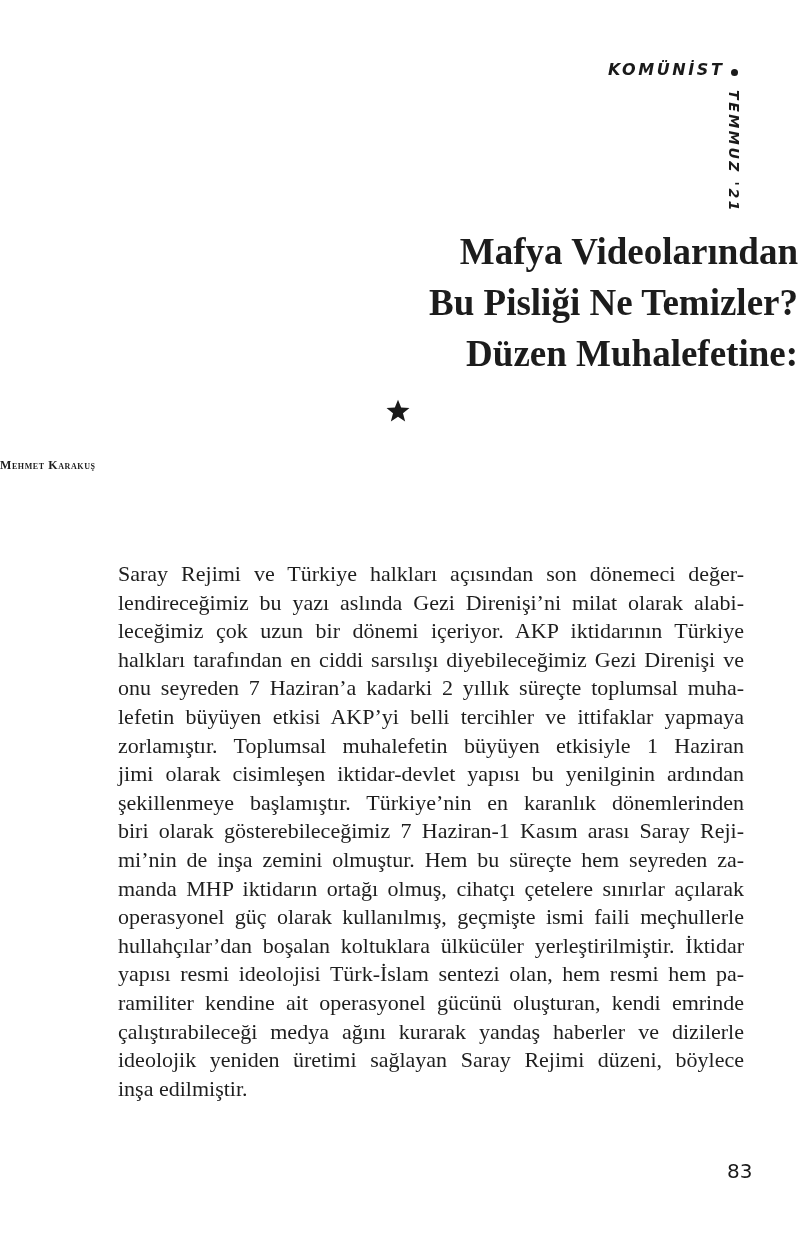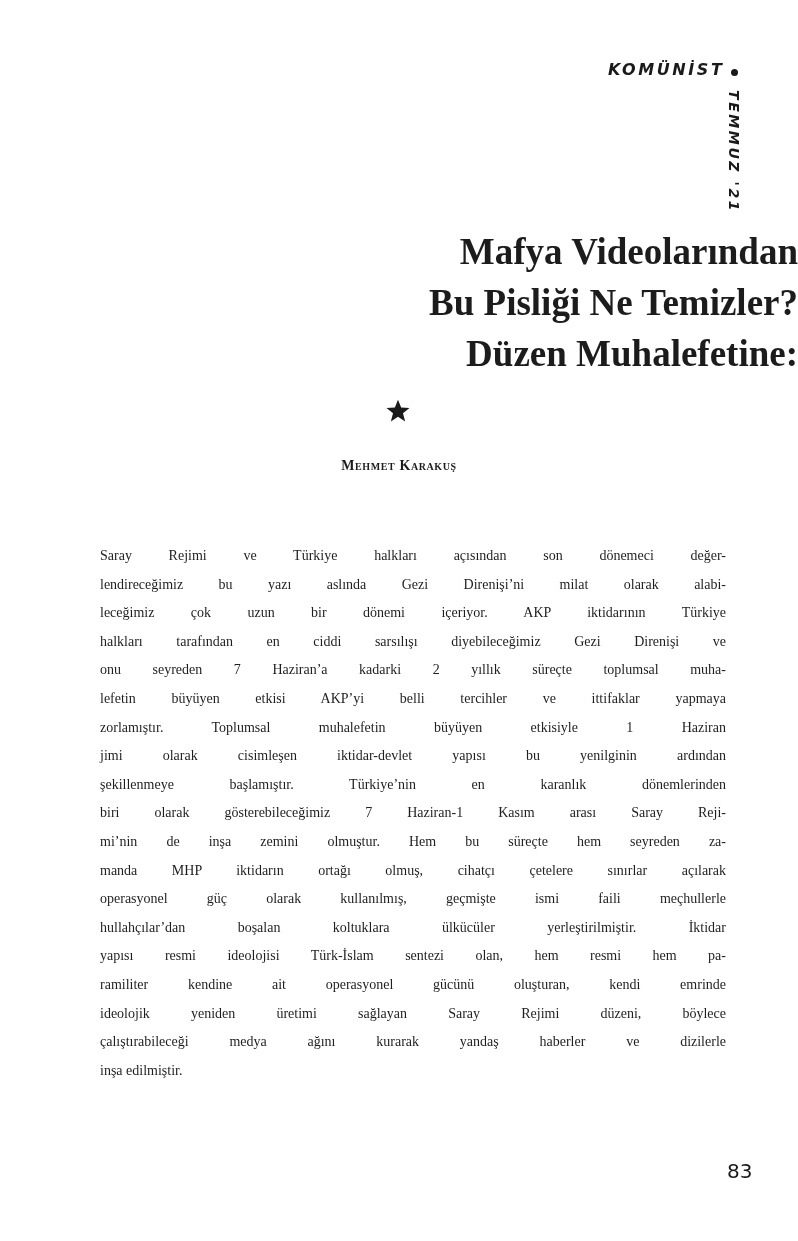--- a/index.html
+++ b/index.html
@@ -67,38 +67,37 @@
       top: 398px;
       left: 385px;
       width: 26px;
       height: 26px;
     }
     .author {
       position: absolute;
       top: 458px;
       left: 0;
       width: 798px;
-      text-align: center;
       font-family: "Liberation Serif", serif;
       font-weight: bold;
-      font-size: 14px;
+      font-size: 12px;
       font-variant: small-caps;
       letter-spacing: 0.6px;
       color: #1c1c1c;
     }
     .body-text {
       position: absolute;
       top: 542px;
       left: 100px;
       width: 626px;
       font-family: "Liberation Serif", serif;
-      font-size: 14px;
+      font-size: 22px;
       line-height: 28.6px;
       color: #1e1e1e;
-      margin: 0;
+      margin: 18px;
     }
     .body-text .line {
       display: block;
       text-align: justify;
       text-align-last: justify;
       white-space: nowrap;
       height: 28.6px;
     }
     .body-text .line.last {
       text-align-last: left;
@@ -141,18 +140,18 @@
   <span class="line">zorlamıştır. Toplumsal muhalefetin büyüyen etkisiyle 1 Haziran</span>
   <span class="line">jimi olarak cisimleşen iktidar-devlet yapısı bu yenilginin ardından</span>
   <span class="line">şekillenmeye başlamıştır. Türkiye’nin en karanlık dönemlerinden</span>
   <span class="line">biri olarak gösterebileceğimiz 7 Haziran-1 Kasım arası Saray Reji-</span>
   <span class="line">mi’nin de inşa zemini olmuştur. Hem bu süreçte hem seyreden za-</span>
   <span class="line">manda MHP iktidarın ortağı olmuş, cihatçı çetelere sınırlar açılarak</span>
   <span class="line">operasyonel güç olarak kullanılmış, geçmişte ismi faili meçhullerle</span>
   <span class="line">hullahçılar’dan boşalan koltuklara ülkücüler yerleştirilmiştir. İktidar</span>
   <span class="line">yapısı resmi ideolojisi Türk-İslam sentezi olan, hem resmi hem pa-</span>
   <span class="line">ramiliter kendine ait operasyonel gücünü oluşturan, kendi emrinde</span>
+  <span class="line">çalıştırabileceği medya ağını kurarak yandaş haberler ve dizilerle</span>
   <span class="line">ideolojik yeniden üretimi sağlayan Saray Rejimi düzeni, böylece</span>
-  <span class="line">çalıştırabileceği medya ağını kurarak yandaş haberler ve dizilerle</span>
   <span class="line last">inşa edilmiştir.</span>
 </div>
 
 <div class="page-number">83</div>
 
 </body></html>

